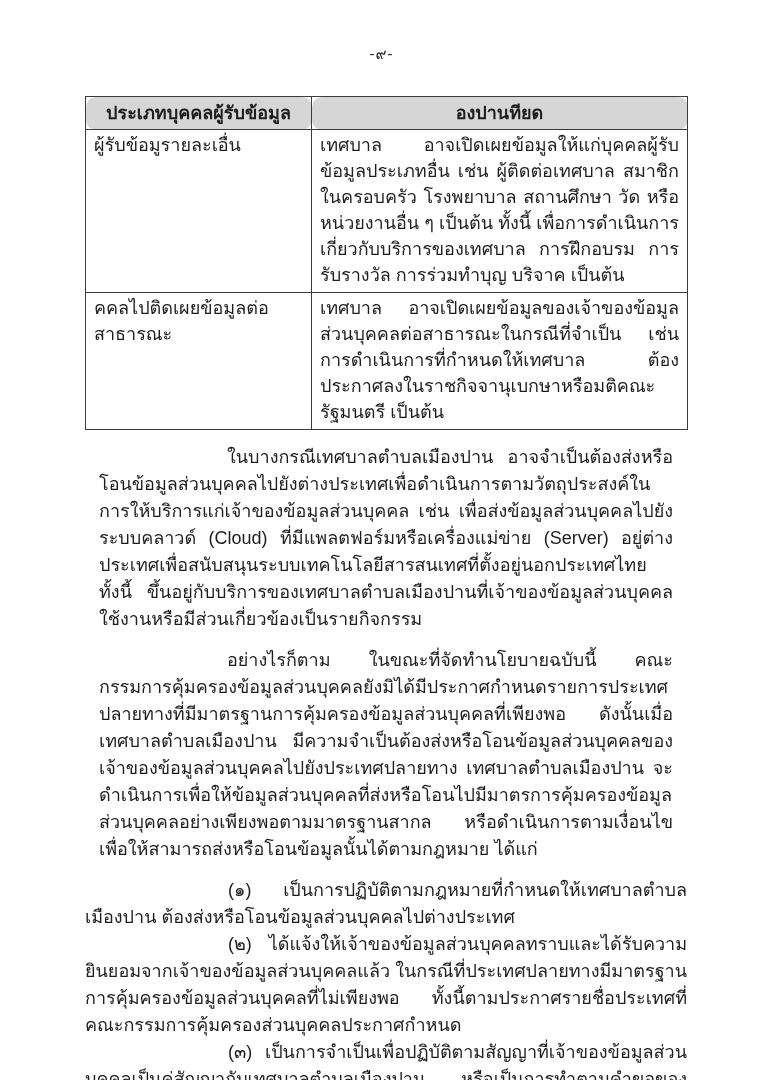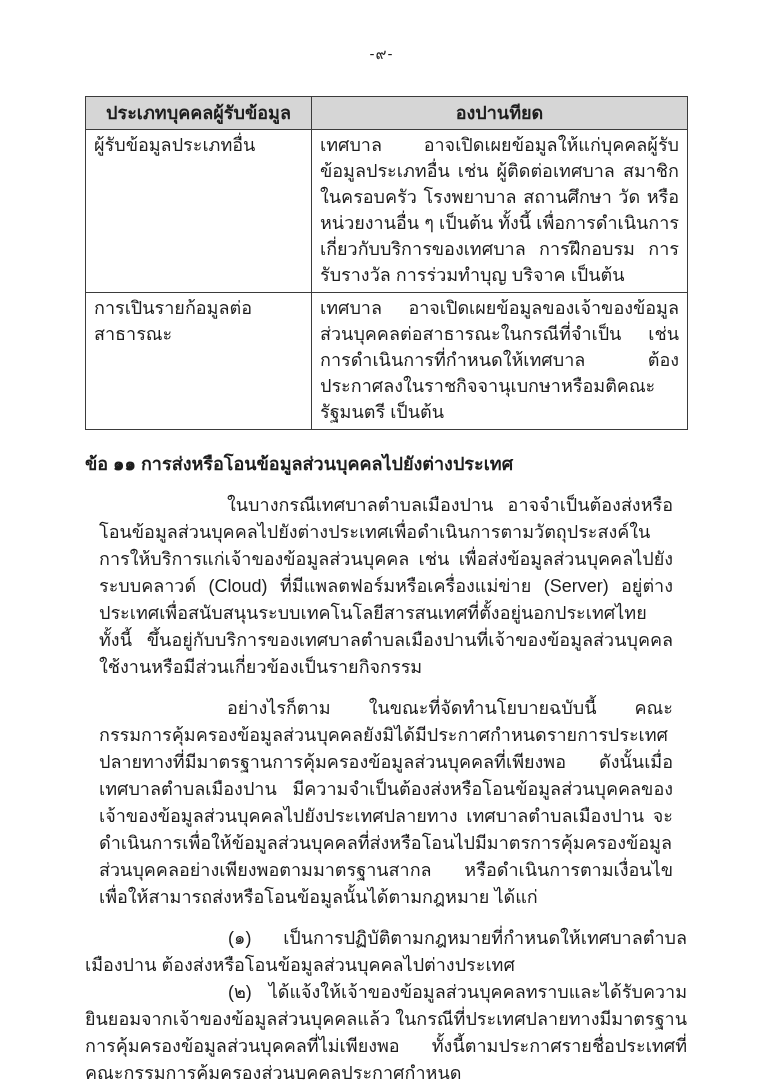--- a/index.html
+++ b/index.html
@@ -36,20 +36,21 @@
     vertical-align: top;
     line-height: 26px;
     padding: 2px 8px 4px 8px;
     box-sizing: border-box;
   }
   .doc-table th {
     background: #d6d6d6;
     font-weight: bold;
     text-align: center;
     padding: 3px 8px;
+    border-radius: 10px;
   }
   .col-category { width: 226px; }
   .col-detail   { width: 376px; }
   .cell-detail  { text-align: justify; }
   .content {
     margin: 0 76px 0 85px; 
   }
   .section-heading {
     margin-top: 21px;
     font-weight: bold;
@@ -81,32 +82,31 @@
       <col class="col-detail">
     </colgroup>
     <thead>
       <tr>
         <th>ประเภทบุคคลผู้รับข้อมูล</th>
         <th>องปานทียด</th>
       </tr>
     </thead>
     <tbody>
       <tr>
-        <td class="cell-category">ผู้รับข้อมูลประเภทอื่น</td>
+        <td class="cell-category">ผู้รับข้อมูรายละเอื่น</td>
         <td class="cell-detail">เทศบาล อาจเปิดเผยข้อมูลให้แก่บุคคลผู้รับข้อมูลประเภทอื่น เช่น ผู้ติดต่อเทศบาล สมาชิกในครอบครัว โรงพยาบาล สถานศึกษา วัด หรือหน่วยงานอื่น ๆ เป็นต้น ทั้งนี้ เพื่อการดำเนินการเกี่ยวกับบริการของเทศบาล การฝึกอบรม การรับรางวัล การร่วมทำบุญ บริจาค เป็นต้น</td>
       </tr>
       <tr>
-        <td class="cell-category">การเปินรายก้อมูลต่อสาธารณะ</td>
+        <td class="cell-category">คคลไปติดเผยข้อมูลต่อสาธารณะ</td>
         <td class="cell-detail">เทศบาล อาจเปิดเผยข้อมูลของเจ้าของข้อมูลส่วนบุคคลต่อสาธารณะในกรณีที่จำเป็น เช่น การดำเนินการที่กำหนดให้เทศบาล ต้องประกาศลงในราชกิจจานุเบกษาหรือมติคณะรัฐมนตรี เป็นต้น</td>
       </tr>
     </tbody>
   </table>
 
   <div class="content">
-    <div class="section-heading">ข้อ ๑๑ การส่งหรือโอนข้อมูลส่วนบุคคลไปยังต่างประเทศ</div>
 
     <p class="para">ในบางกรณีเทศบาลตำบลเมืองปาน อาจจำเป็นต้องส่งหรือโอนข้อมูลส่วนบุคคลไปยังต่างประเทศเพื่อดำเนินการตามวัตถุประสงค์ในการให้บริการแก่เจ้าของข้อมูลส่วนบุคคล เช่น เพื่อส่งข้อมูลส่วนบุคคลไปยังระบบคลาวด์ (Cloud) ที่มีแพลตฟอร์มหรือเครื่องแม่ข่าย (Server) อยู่ต่างประเทศเพื่อสนับสนุนระบบเทคโนโลยีสารสนเทศที่ตั้งอยู่นอกประเทศไทย ทั้งนี้ ขึ้นอยู่กับบริการของเทศบาลตำบลเมืองปานที่เจ้าของข้อมูลส่วนบุคคลใช้งานหรือมีส่วนเกี่ยวข้องเป็นรายกิจกรรม</p>
 
     <p class="para">อย่างไรก็ตาม ในขณะที่จัดทำนโยบายฉบับนี้ คณะกรรมการคุ้มครองข้อมูลส่วนบุคคลยังมิได้มีประกาศกำหนดรายการประเทศปลายทางที่มีมาตรฐานการคุ้มครองข้อมูลส่วนบุคคลที่เพียงพอ ดังนั้นเมื่อเทศบาลตำบลเมืองปาน มีความจำเป็นต้องส่งหรือโอนข้อมูลส่วนบุคคลของเจ้าของข้อมูลส่วนบุคคลไปยังประเทศปลายทาง เทศบาลตำบลเมืองปาน จะดำเนินการเพื่อให้ข้อมูลส่วนบุคคลที่ส่งหรือโอนไปมีมาตรการคุ้มครองข้อมูลส่วนบุคคลอย่างเพียงพอตามมาตรฐานสากล หรือดำเนินการตามเงื่อนไขเพื่อให้สามารถส่งหรือโอนข้อมูลนั้นได้ตามกฎหมาย ได้แก่</p>
 
     <p class="item">(๑) เป็นการปฏิบัติตามกฎหมายที่กำหนดให้เทศบาลตำบลเมืองปาน ต้องส่งหรือโอนข้อมูลส่วนบุคคลไปต่างประเทศ</p>
 
     <p class="item">(๒) ได้แจ้งให้เจ้าของข้อมูลส่วนบุคคลทราบและได้รับความยินยอมจากเจ้าของข้อมูลส่วนบุคคลแล้ว ในกรณีที่ประเทศปลายทางมีมาตรฐานการคุ้มครองข้อมูลส่วนบุคคลที่ไม่เพียงพอ ทั้งนี้ตามประกาศรายชื่อประเทศที่คณะกรรมการคุ้มครองส่วนบุคคลประกาศกำหนด</p>
 
     <p class="item">(๓) เป็นการจำเป็นเพื่อปฏิบัติตามสัญญาที่เจ้าของข้อมูลส่วนบุคคลเป็นคู่สัญญากับเทศบาลตำบลเมืองปาน หรือเป็นการทำตามคำขอของเจ้าของข้อมูลส่วนบุคคลก่อนการเข้าทำสัญญานั้น</p>

